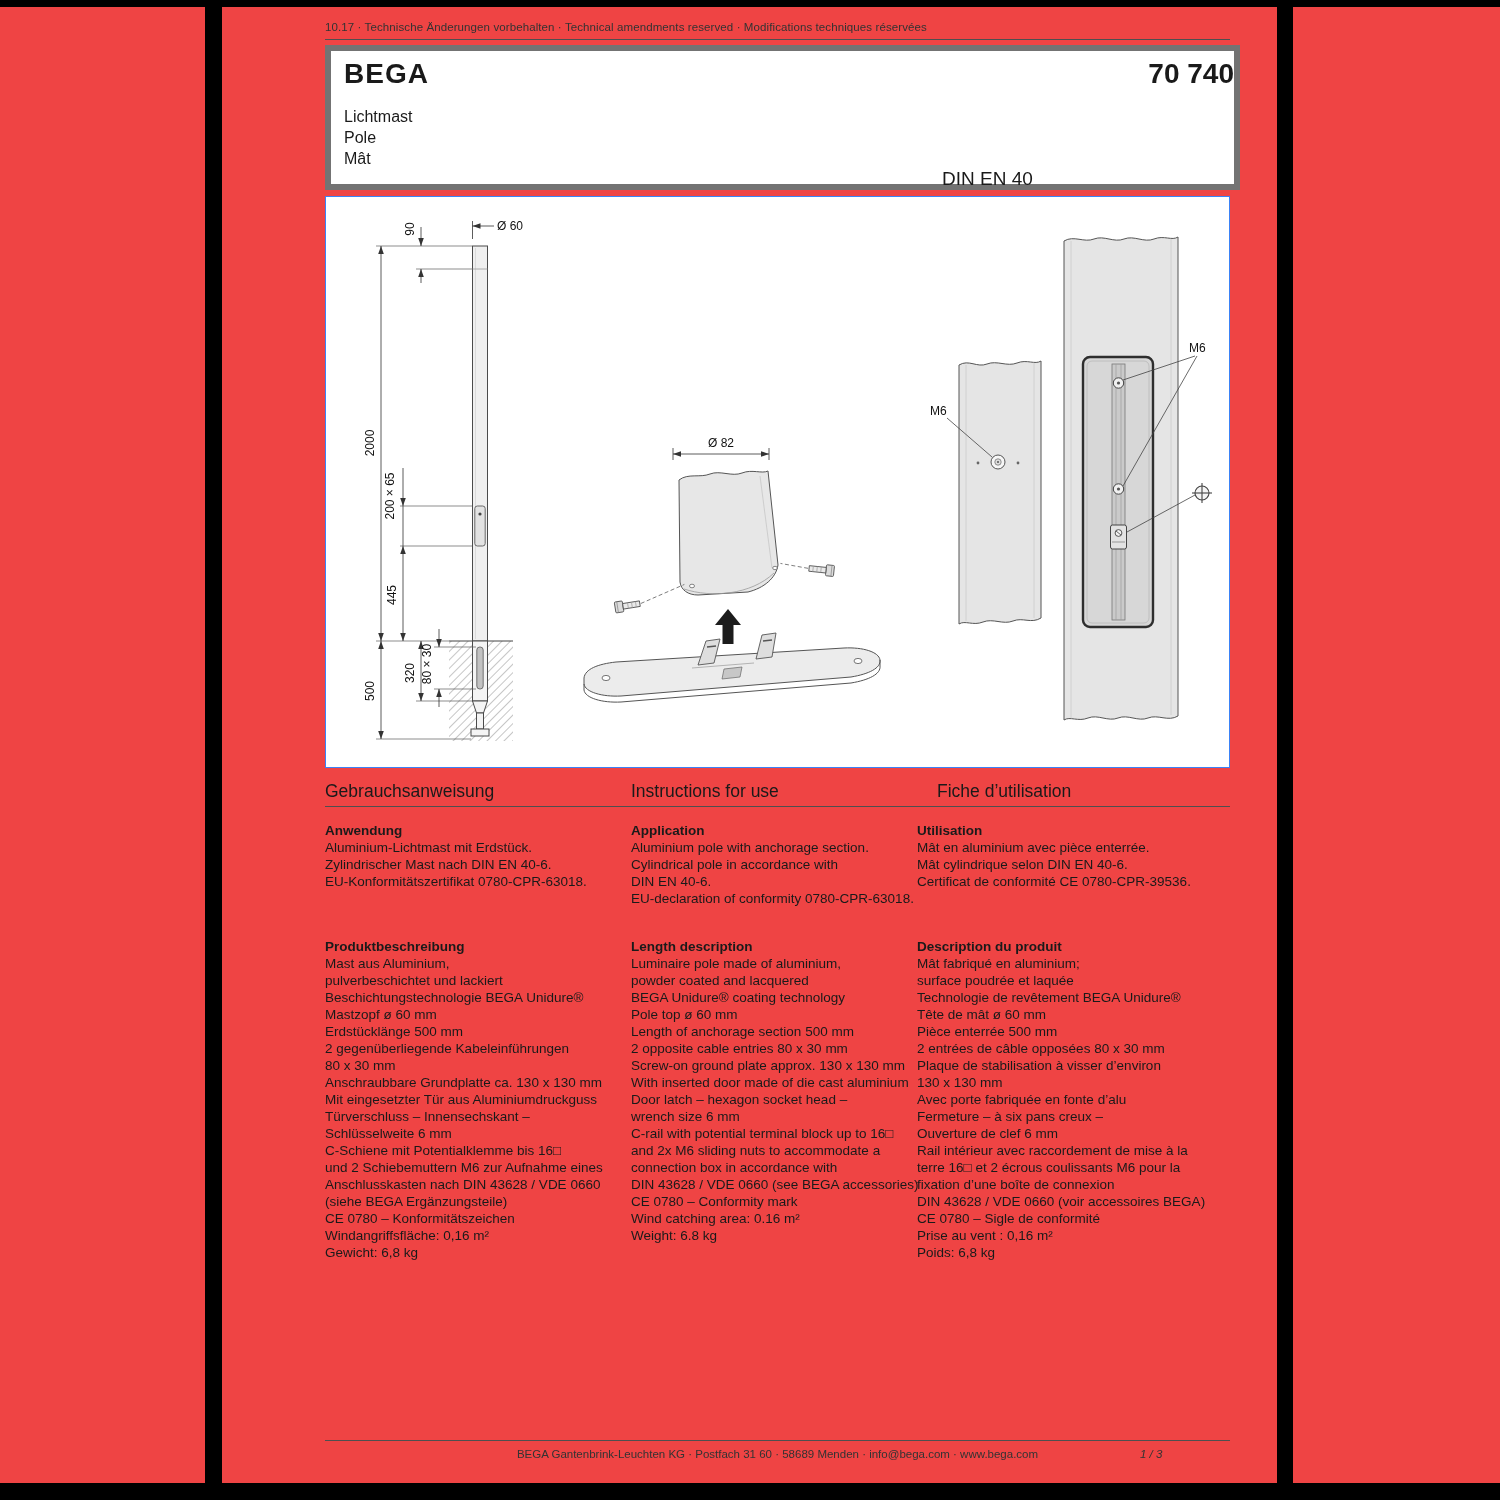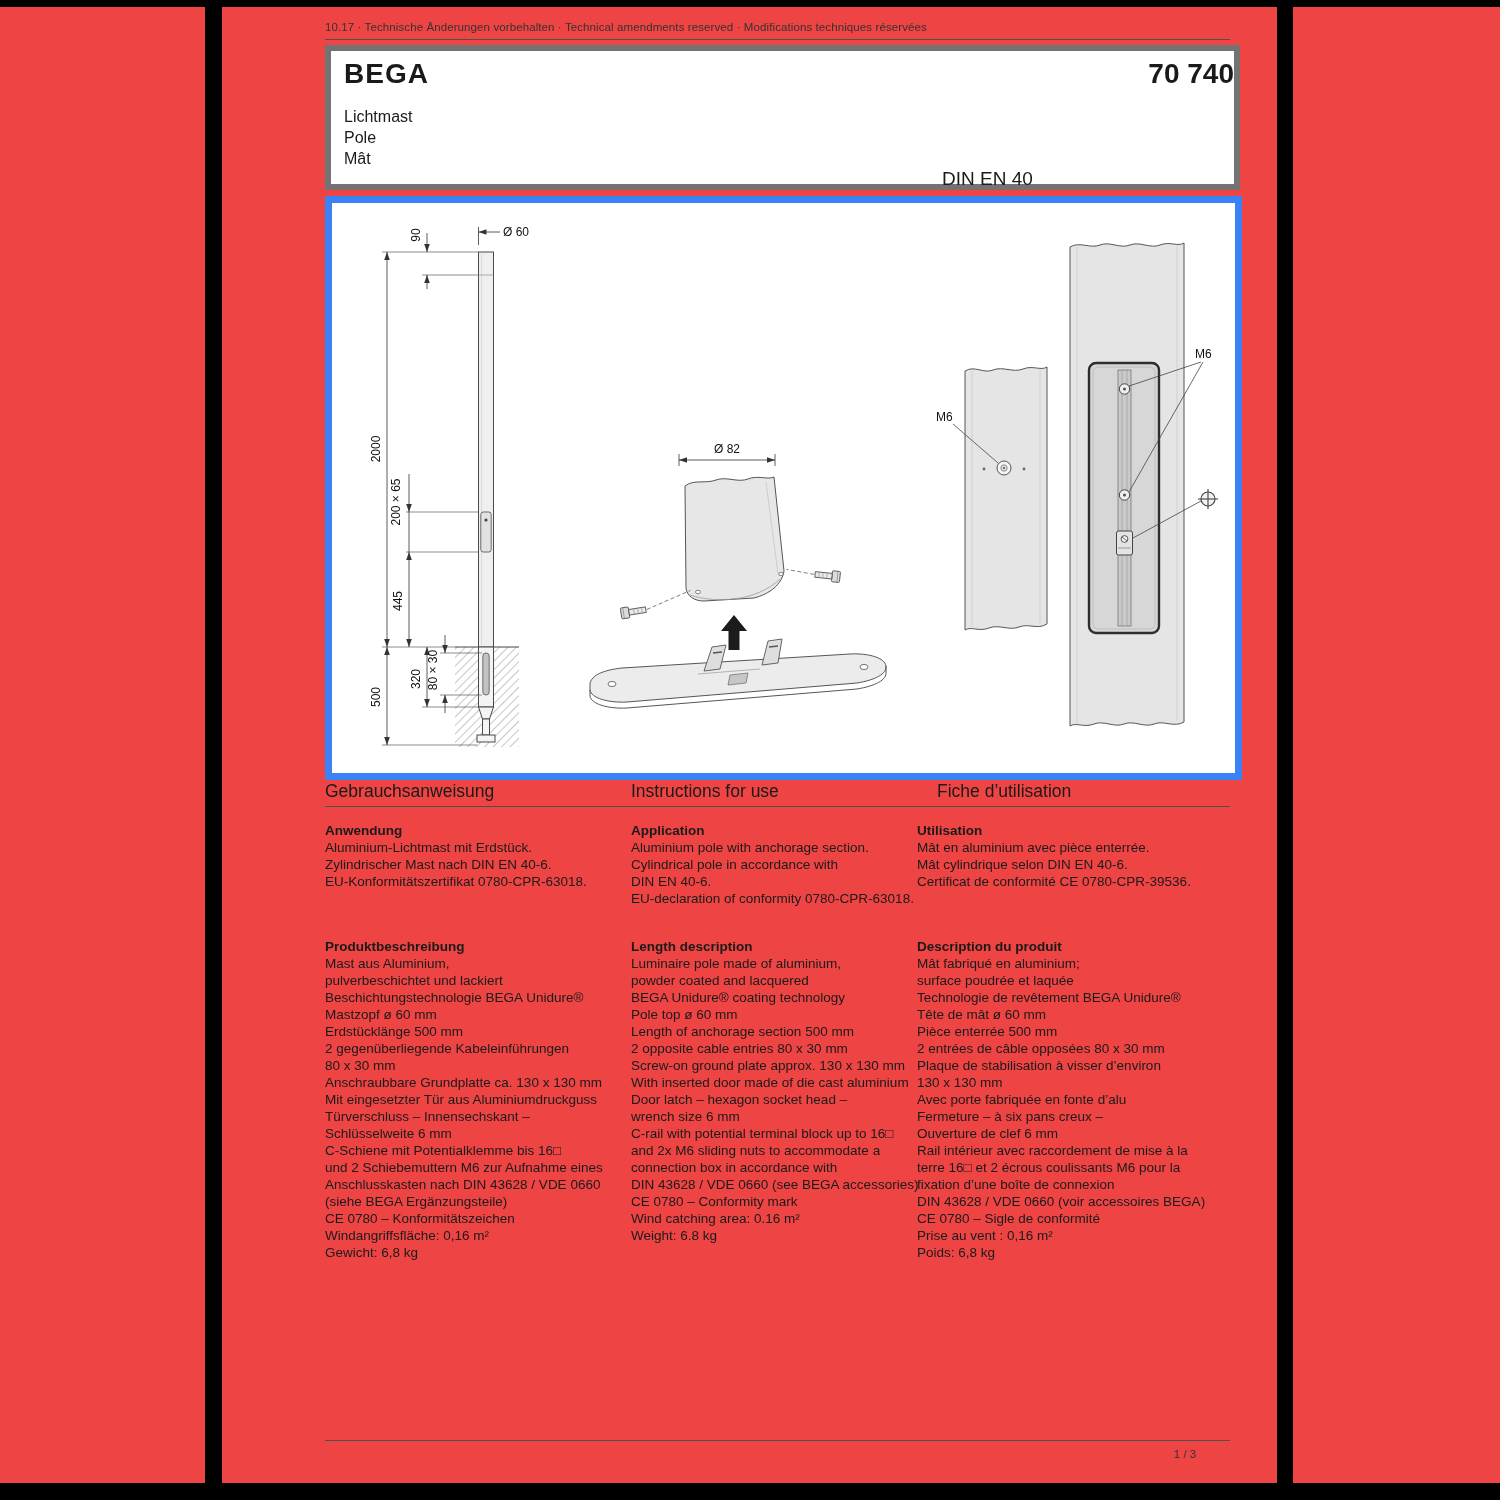--- a/index.html
+++ b/index.html
@@ -14,36 +14,36 @@
   .notice{position:absolute;left:325px;top:21px;font-size:11.5px;color:#333;letter-spacing:.1px;}
   .rule{position:absolute;height:1px;background:#4f4f4f;}
   .rule-notice{left:325px;top:39px;width:905px;}
 
   .header-box{position:absolute;left:325px;top:45px;width:903px;height:133px;border:6px solid #737373;background:#fff;}
   .brand{position:absolute;left:13px;top:7px;font-size:28px;font-weight:bold;letter-spacing:1px;}
   .product-number{position:absolute;right:0;top:7px;font-size:28px;font-weight:bold;}
   .product-names{position:absolute;left:13px;top:55px;font-size:16px;line-height:21px;}
   .standard{position:absolute;left:611px;top:100px;font-size:19px;margin-top:17px;}
 
-  .diagram-box{position:absolute;left:325px;top:196px;width:903px;height:570px;border:7px solid #3b82f6;background:#fff;}
+  .diagram-box{position:absolute;left:325px;top:196px;width:903px;height:570px;border:1px solid #3b82f6;background:#fff;}
   .diagram-svg{position:absolute;left:0;top:0;}
   .dimtext{font-size:12px;fill:#111;}
 
   .col-title{position:absolute;top:781px;font-size:17.5px;}
   .rule-cols{left:325px;top:806px;width:905px;}
   .column{position:absolute;top:822px;width:300px;height:470px;font-size:13.5px;line-height:17px;}
   .blk{position:absolute;left:0;width:300px;}
   .blk1{top:0;}
   .blk2{top:116px;}
   .blk-heading{font-weight:bold;white-space:nowrap;}
   .text-line{white-space:nowrap;}
 
   .rule-footer{left:325px;top:1440px;width:905px;}
   .footer-company{position:absolute;left:325px;top:1448px;width:905px;text-align:center;font-size:11.5px;color:#333;}
-  .page-number{position:absolute;left:1140px;top:1448px;width:90px;text-align:center;font-size:11.5px;color:#333;}
+  .page-number{position:absolute;left:1140px;top:1448px;width:90px;text-align:left;font-size:11.5px;color:#333;font-style:italic;}
 </style>
 </head>
 <body>
 
 <div class="page">
 
   <div class="frame-bar bar-top"></div>
   <div class="frame-bar bar-bottom"></div>
   <div class="frame-bar bar-left"></div>
   <div class="frame-bar bar-right"></div>
@@ -337,15 +337,16 @@
           <div class="text-line">fixation d’une boîte de connexion</div>
           <div class="text-line">DIN 43628 / VDE 0660 (voir accessoires BEGA)</div>
           <div class="text-line">CE 0780 – Sigle de conformité</div>
           <div class="text-line">Prise au vent : 0,16 m²</div>
           <div class="text-line">Poids: 6,8 kg</div>
         </div>
     </div>
   </div>
 
   <div class="rule rule-footer"></div>
+  <div class="footer-company">BEGA Gantenbrink-Leuchten KG · Postfach 31 60 · 58689 Menden · info@bega.com · www.bega.com</div>
   <div class="page-number">1 / 3</div>
 
 </div>
 
 </body></html>

